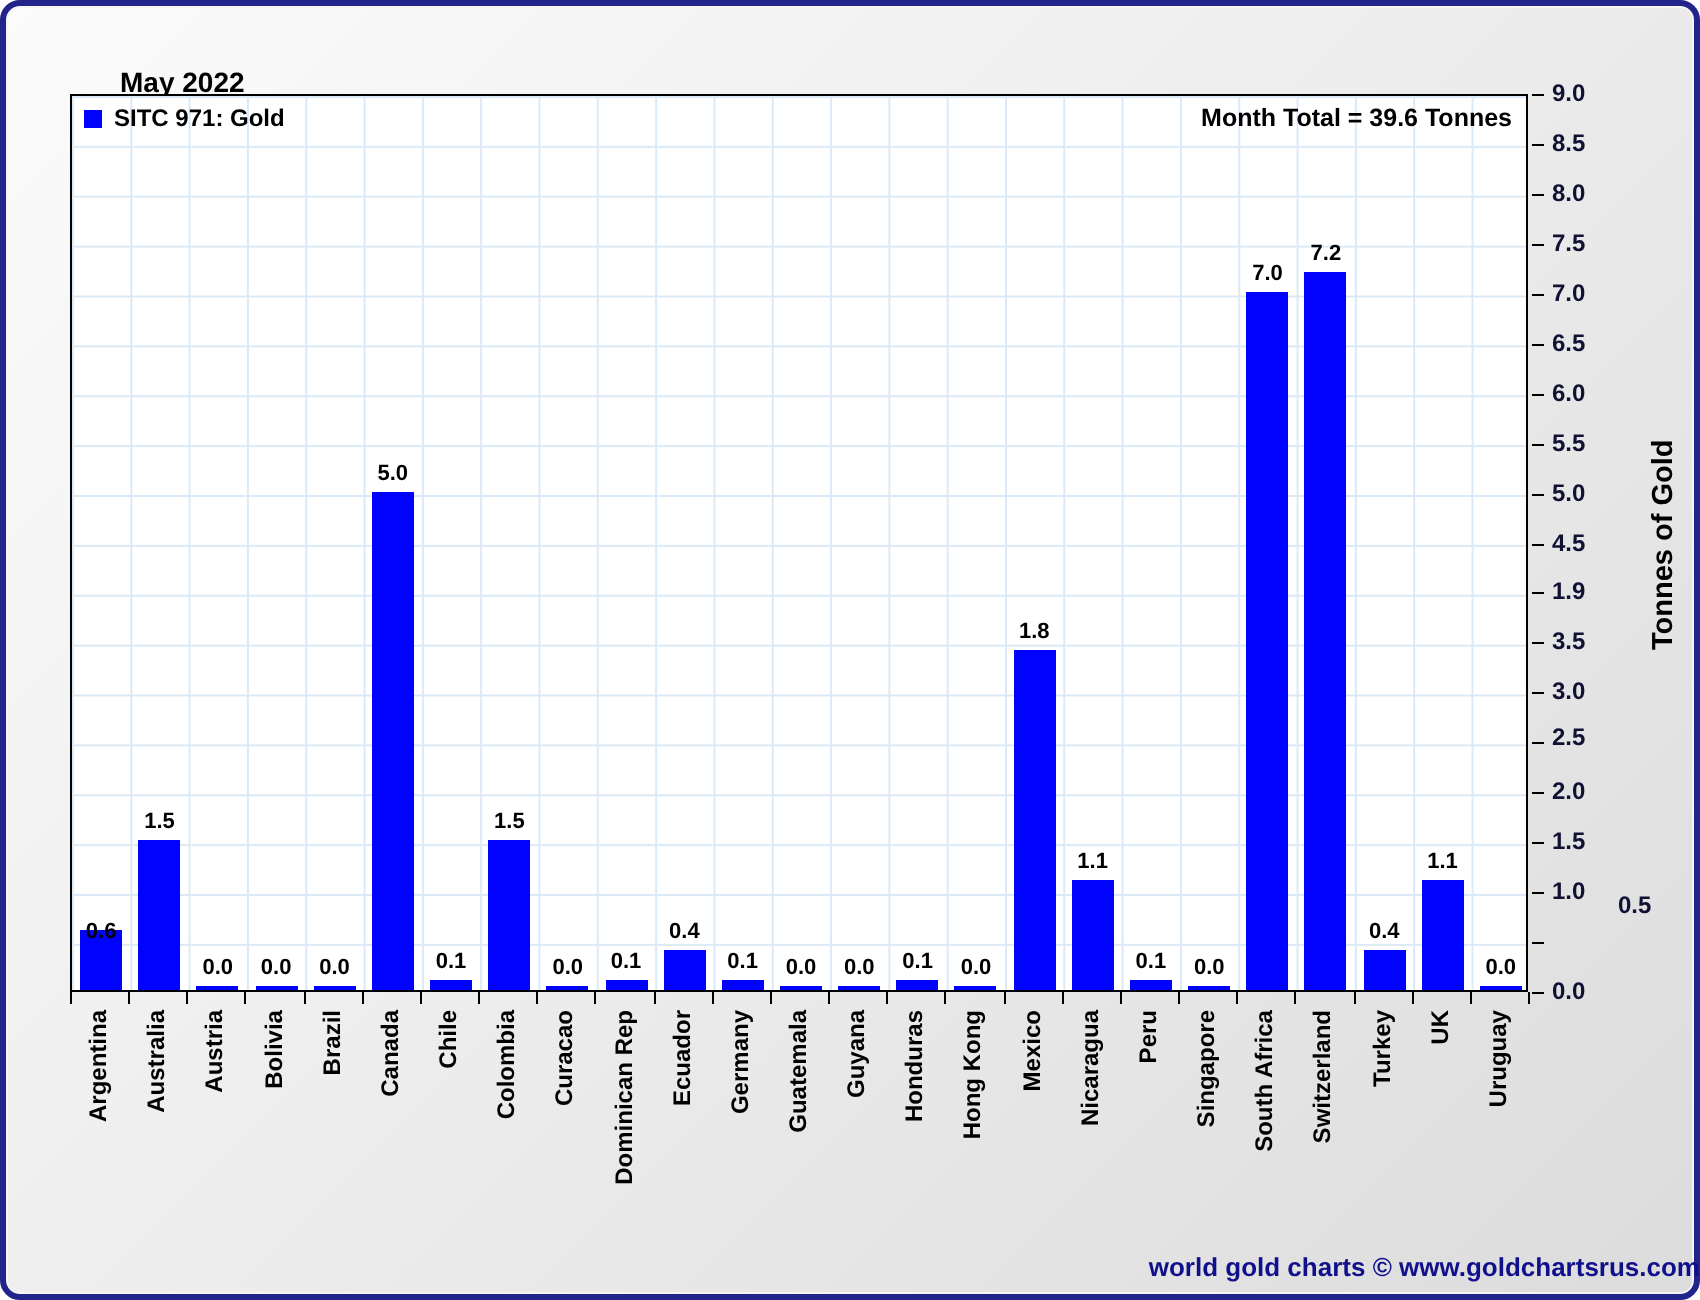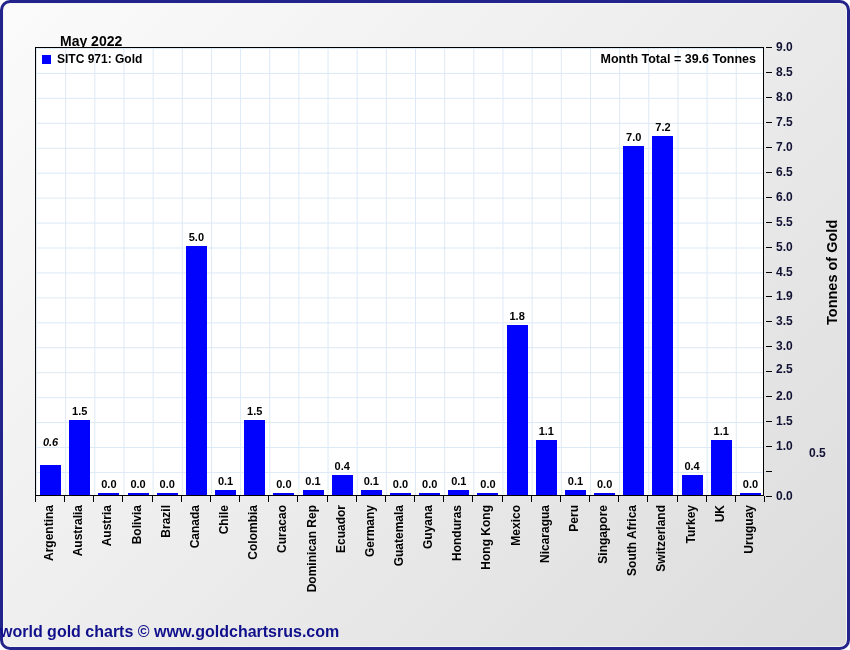--- a/index.html
+++ b/index.html
@@ -67,42 +67,42 @@
     font-size:12px;font-weight:bold;color:#000;white-space:nowrap;
     line-height:15px;
   }
   .y-axis-title{
     position:absolute;right:8px;top:47px;height:450px;width:20px;
     display:flex;align-items:center;justify-content:center;
     writing-mode:vertical-rl;transform:rotate(180deg);
     font-size:14.5px;font-weight:bold;color:#000;
   }
   .footer{
-    position:absolute;left:0;right:0;bottom:9px;text-align:left;
-    font-size:16px;font-weight:bold;color:#10108c;
+    position:absolute;left:0;right:0;bottom:9px;text-align:right;
+    font-size:13px;font-weight:bold;color:#10108c;
   }
 </style>
 </head>
 <body>
 
 <div class="screen">
   <div class="frame"></div>
 
 
   <span class="date-label">May 2022</span>
 
   <div class="plot">
     <div class="legend">
       <span class="legend-swatch"></span>
       <span class="legend-label">SITC 971: Gold</span>
     </div>
     <span class="month-total">Month Total = 39.6 Tonnes</span>
     <div id="bars-layer" style="position:absolute;inset:0;">
         <div class="bar" style="left: 4.08px; width: 21px; height: 29.9333px; background: rgb(1, 1, 254);"></div>
-        <span class="val-label" style="left: 14.58px; bottom: 47px; font-style: italic;">0.6</span>
+        <span class="val-label" style="left: 14.58px; bottom: 23px;">0.6</span>
         <div class="x-tick" style="left: -1px;"></div>
         <div class="bar" style="left: 33.24px; width: 21px; height: 74.8333px; background: rgb(1, 1, 254);"></div>
         <span class="val-label" style="left: 43.74px; bottom: 77.8333px;">1.5</span>
         <div class="x-tick" style="left: 28.16px;"></div>
         <div class="bar" style="left: 62.4px; width: 21px; height: 2.5px; background: rgb(1, 1, 254);"></div>
         <span class="val-label" style="left: 72.9px; bottom: 5.5px;">0.0</span>
         <div class="x-tick" style="left: 57.32px;"></div>
         <div class="bar" style="left: 91.56px; width: 21px; height: 2.5px; background: rgb(1, 1, 254);"></div>
         <span class="val-label" style="left: 102.06px; bottom: 5.5px;">0.0</span>
         <div class="x-tick" style="left: 86.48px;"></div>

